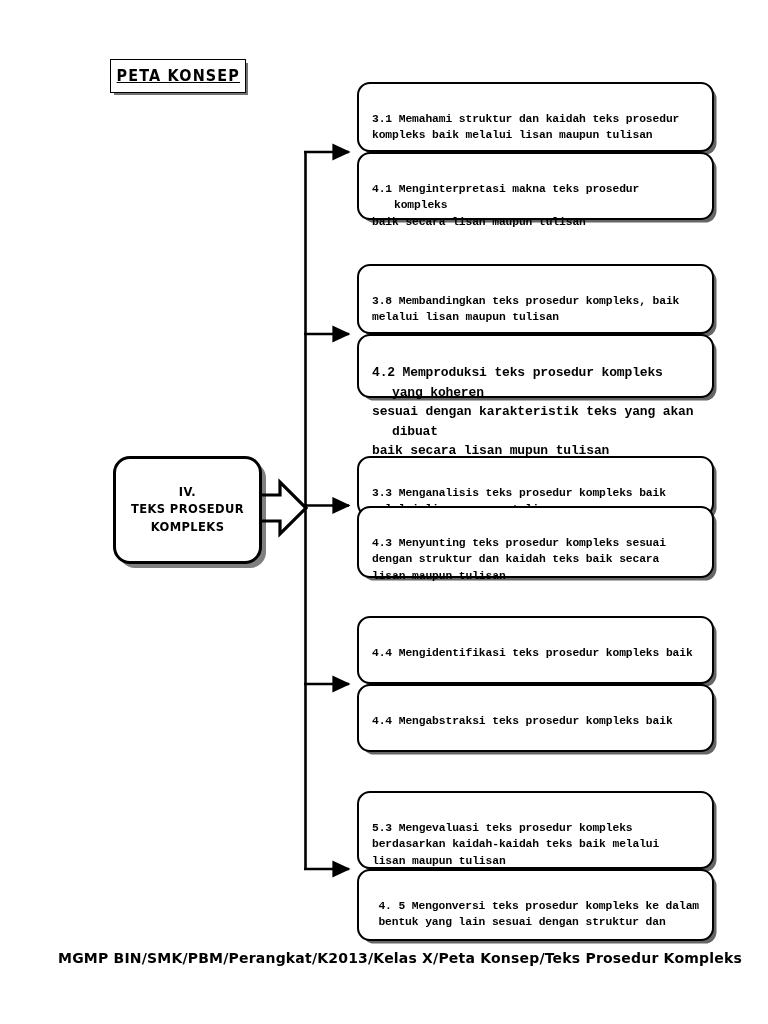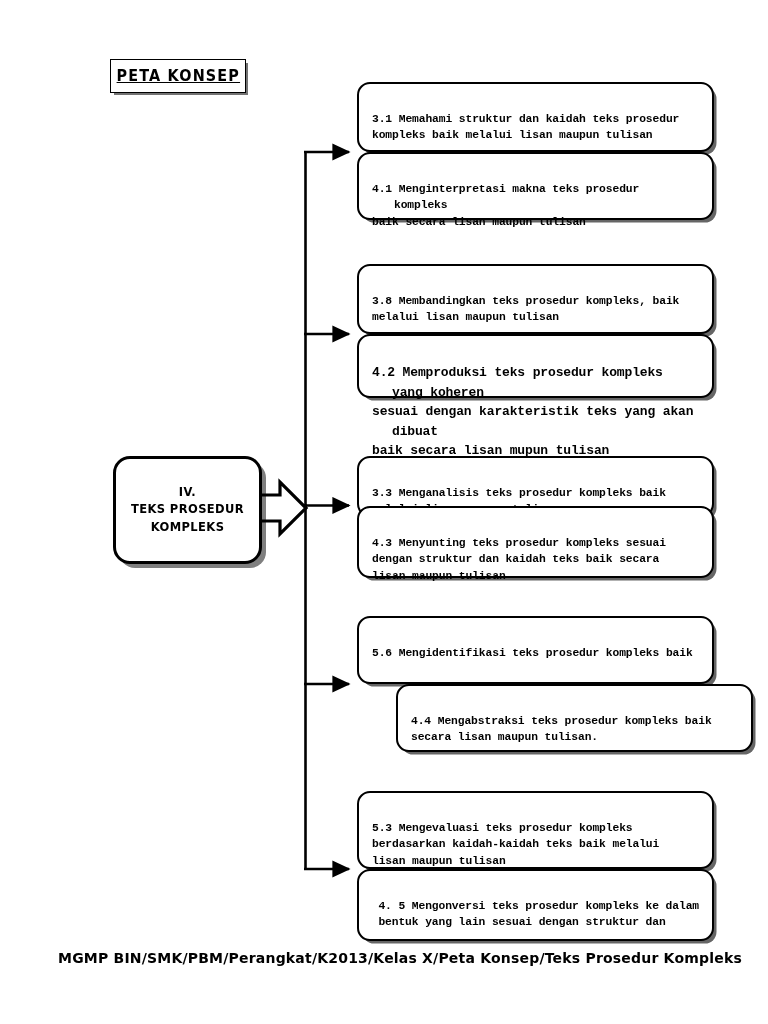--- a/index.html
+++ b/index.html
@@ -220,27 +220,26 @@
   <div class="kd-box" style="top:506px; height:72px;">
     <div class="kd-text">
       <span class="hang">4.3 Menyunting teks prosedur kompleks sesuai</span>
       <span class="hang">dengan struktur dan kaidah teks baik secara</span>
       <span class="hang">lisan maupun tulisan</span>
     </div>
   </div>
 
   <div class="kd-box" style="top:616px; height:68px;">
     <div class="kd-text">
-      <span class="hang">5.6 Mengidentifikasi teks prosedur kompleks baik</span>
-    </div>
-  </div>
-  <div class="kd-box" style="top:684px; height:68px;margin-left:39px;">
+      <span class="hang">4.4 Mengidentifikasi teks prosedur kompleks baik</span>
+    </div>
+  </div>
+  <div class="kd-box" style="top:684px; height:68px;">
     <div class="kd-text">
       <span class="hang">4.4 Mengabstraksi teks prosedur kompleks baik</span>
-      <span class="hang">secara lisan maupun tulisan.</span>
     </div>
   </div>
 
   <div class="kd-box" style="top:791px; height:78px;">
     <div class="kd-text">
       <span class="hang">5.3 Mengevaluasi teks prosedur kompleks</span>
       <span class="hang">berdasarkan kaidah-kaidah teks baik melalui</span>
       <span class="hang">lisan maupun tulisan</span>
     </div>
   </div>

